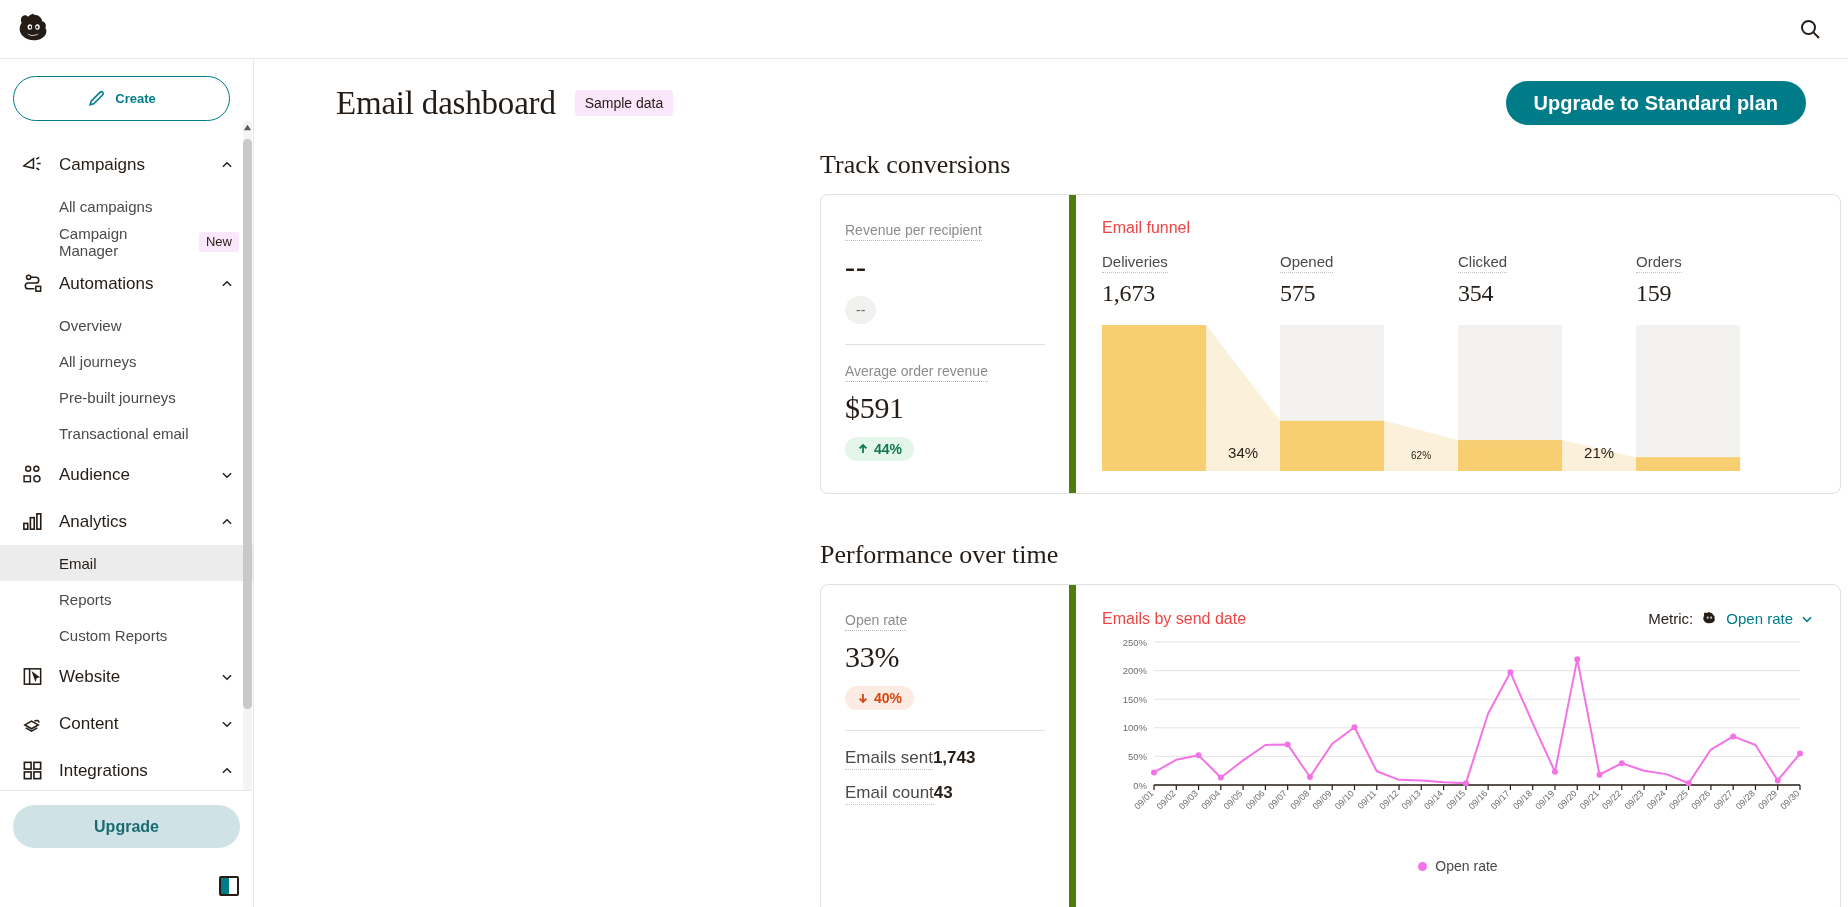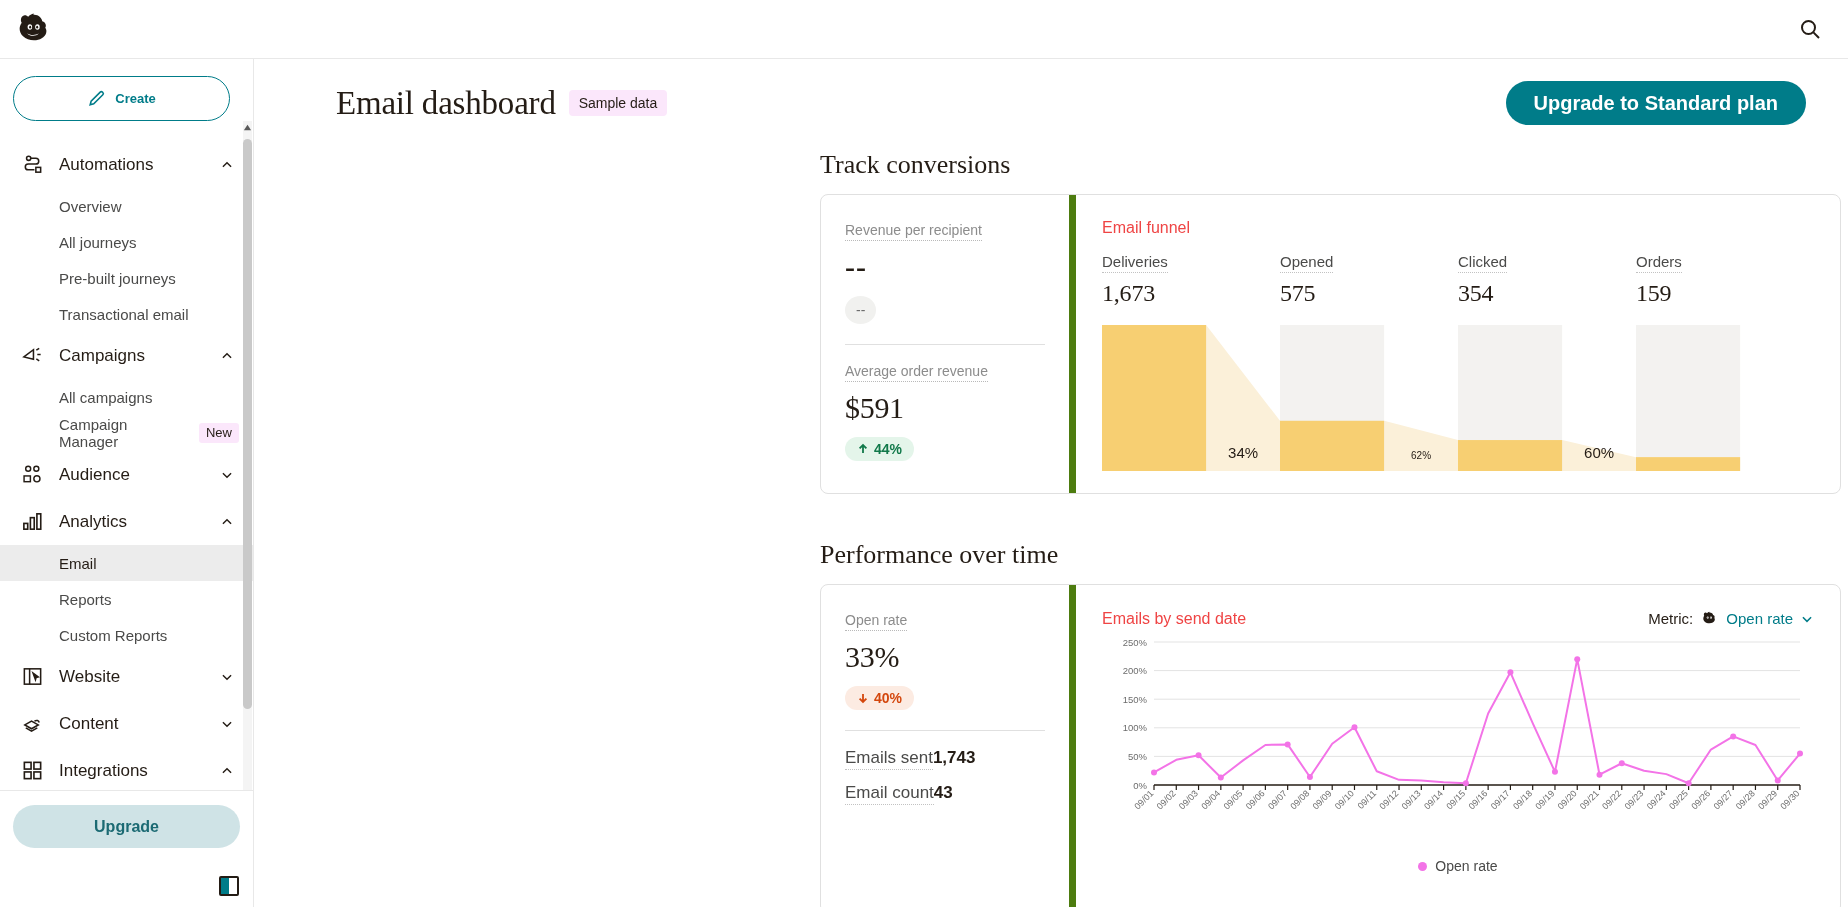--- a/index.html
+++ b/index.html
@@ -93,21 +93,21 @@
 
   
   .main {
     position: absolute; left: 254px; top: 59px;
     width: 1594px; height: 848px; background: #fff; overflow: hidden;
   }
   .page-head {
     display: flex; align-items: center; justify-content: space-between;
     padding: 22px 42px 0 82px;
   }
-  .page-title-wrap { display: flex; align-items: center; gap: 13px; }
+  .page-title-wrap { display: flex; align-items: center; gap: 19px; }
   .page-title { font-size: 33px; font-weight: normal; letter-spacing: -.2px; }
   .sample-pill {
     background: #fbe7fb; color: #241c15; font-size: 14px;
     padding: 5px 10px; border-radius: 4px;
   }
   .upgrade-main {
     background: #007c89; color: #fff; border: none; border-radius: 24px;
     height: 44px; padding: 0 28px; font-size: 20px; font-weight: bold;
     cursor: pointer; white-space: nowrap;
   }
@@ -207,20 +207,42 @@
       <svg width="19" height="19" viewBox="0 0 24 24" fill="none" stroke="#007c89" stroke-width="2">
         <path d="M4 20l4.5-1.2L20 7.3a2 2 0 0 0 0-2.8l-.5-.5a2 2 0 0 0-2.8 0L5.2 15.5 4 20z"></path>
       </svg>
       <span>Create</span>
     </button>
 
     <div class="nav-group">
       <div class="nav-top">
         <span class="nav-ico">
           <svg width="23" height="23" viewBox="0 0 24 24" fill="none" stroke="#241c15" stroke-width="1.6">
+            <path d="M3 13.5L13 6v10L3 13.5z"></path>
+              <path d="M16 6.5l3-2M17 11h3.5M16 15.5l3 2"></path>
+          </svg>
+        </span>
+        <span class="nav-top-label">Campaigns</span>
+        <svg class="chev" viewBox="0 0 24 24" fill="none" stroke="#241c15" stroke-width="2.4">
+            <path d="M5 15l7-7 7 7"></path>
+          </svg>
+      </div>
+      <div class="nav-sub">
+        <span>All campaigns</span>
+      </div>
+      <div class="nav-sub">
+        <span>Campaign Manager</span>
+        <span class="new-pill">New</span>
+      </div>
+    </div>
+
+    <div class="nav-group">
+      <div class="nav-top">
+        <span class="nav-ico">
+          <svg width="23" height="23" viewBox="0 0 24 24" fill="none" stroke="#241c15" stroke-width="1.6">
             <circle cx="8" cy="5.5" r="2.2"></circle>
               <path d="M10.2 5.5h5.3a3 3 0 0 1 0 6H7.5a3 3 0 0 0 0 6H14"></path>
             <rect x="15.5" y="15" width="5" height="5"></rect>
           </svg>
         </span>
         <span class="nav-top-label">Automations</span>
         <svg class="chev" viewBox="0 0 24 24" fill="none" stroke="#241c15" stroke-width="2.4">
             <path d="M5 15l7-7 7 7"></path>
           </svg>
       </div>
@@ -228,42 +250,20 @@
         <span>Overview</span>
       </div>
       <div class="nav-sub">
         <span>All journeys</span>
       </div>
       <div class="nav-sub">
         <span>Pre-built journeys</span>
       </div>
       <div class="nav-sub">
         <span>Transactional email</span>
-      </div>
-    </div>
-
-    <div class="nav-group">
-      <div class="nav-top">
-        <span class="nav-ico">
-          <svg width="23" height="23" viewBox="0 0 24 24" fill="none" stroke="#241c15" stroke-width="1.6">
-            <path d="M3 13.5L13 6v10L3 13.5z"></path>
-              <path d="M16 6.5l3-2M17 11h3.5M16 15.5l3 2"></path>
-          </svg>
-        </span>
-        <span class="nav-top-label">Campaigns</span>
-        <svg class="chev" viewBox="0 0 24 24" fill="none" stroke="#241c15" stroke-width="2.4">
-            <path d="M5 15l7-7 7 7"></path>
-          </svg>
-      </div>
-      <div class="nav-sub">
-        <span>All campaigns</span>
-      </div>
-      <div class="nav-sub">
-        <span>Campaign Manager</span>
-        <span class="new-pill">New</span>
       </div>
     </div>
 
     <div class="nav-group">
       <div class="nav-top">
         <span class="nav-ico">
           <svg width="23" height="23" viewBox="0 0 24 24" fill="none" stroke="#241c15" stroke-width="1.5">
             <circle cx="7.5" cy="6" r="2.6"></circle>
               <circle cx="16" cy="6" r="2.6"></circle>
             <rect x="3.2" y="13.5" width="6.6" height="6"></rect>
@@ -433,21 +433,21 @@
               <rect x="241" y="0" width="140.98499999999999" height="146" fill="#f3f2f0"></rect>
               <rect x="241" y="95.77600000000001" width="140.98499999999999" height="50.22399999999999" fill="#f7cf72"></rect>
               <rect x="482" y="0" width="140.98499999999999" height="146" fill="#f3f2f0"></rect>
               <rect x="482" y="115.048" width="140.98499999999999" height="30.951999999999998" fill="#f7cf72"></rect>
               <rect x="723" y="0" width="140.98499999999999" height="146" fill="#f3f2f0"></rect>
               <rect x="723" y="132.13" width="140.98499999999999" height="13.870000000000005" fill="#f7cf72"></rect>
             </svg>
           <div id="funnel-pcts">
               <div style="position: absolute; bottom: 10px; font-size: 15px; color: rgb(36, 28, 21); transform: translateX(-50%); left: 19.8125%;">34%</div>
               <div style="position: absolute; bottom: 10px; font-size: 10px; color: rgb(36, 28, 21); transform: translateX(-50%); left: 44.8125%;">62%</div>
-              <div style="position: absolute; bottom: 10px; font-size: 15px; color: rgb(36, 28, 21); transform: translateX(-50%); left: 69.8125%;">60%</div>
+              <div style="position: absolute; bottom: 10px; font-size: 15px; color: rgb(36, 28, 21); transform: translateX(-50%); left: 69.8125%;">21%</div>
             </div>
         </div>
       </div>
     </div>
 
     <h2 class="section-title serif perf">Performance over time</h2>
 
     <div class="card" style="height:330px">
       <div class="card-left">
         <span class="dotlabel">Open rate</span>

